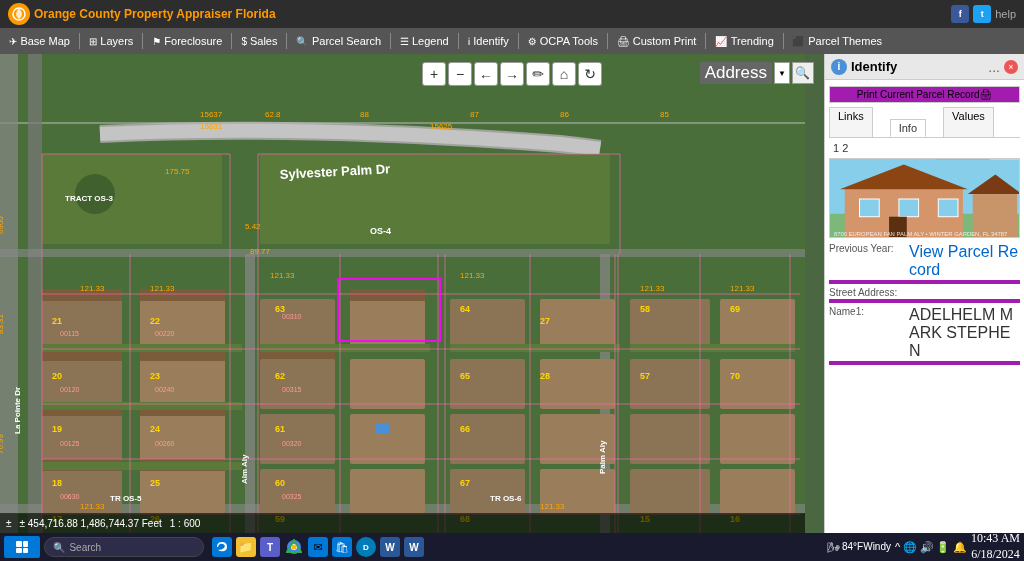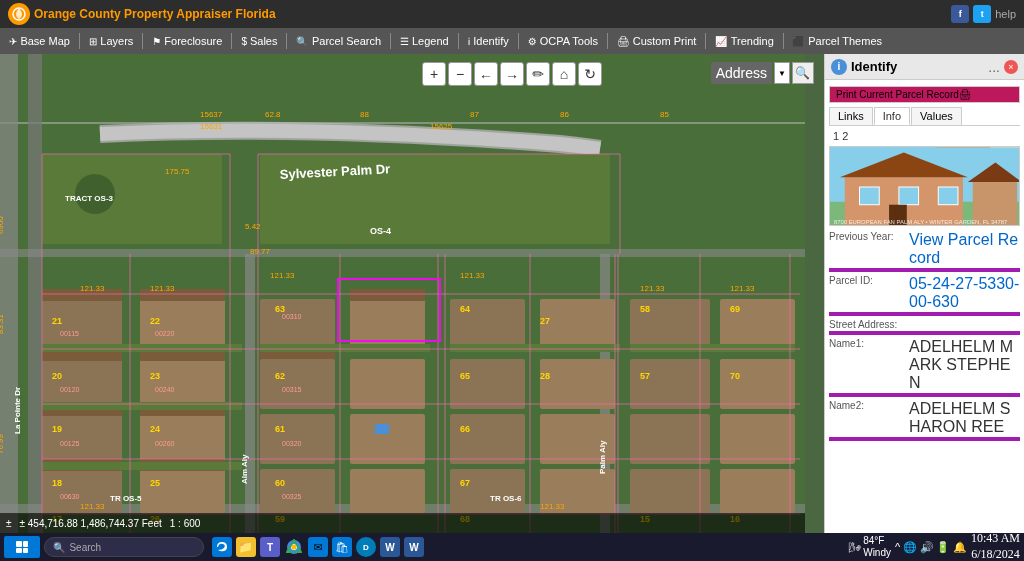--- a/index.html
+++ b/index.html
@@ -138,21 +138,21 @@
       right: 210px;
       display: flex;
       align-items: center;
       gap: 2px;
       z-index: 10;
     }
     #address-bar .addr-label {
       background: #666;
       color: white;
       padding: 2px 5px;
-      font-size: 14px;
+      font-size: 17px;
       border-radius: 2px 0 0 2px;
       height: 22px;
       display: flex;
       align-items: center;
     }
     #address-bar .addr-dropdown {
       background: white;
       border: 1px solid #999;
       height: 22px;
       width: 16px;
@@ -241,51 +241,52 @@
       align-items: center;
       justify-content: center;
       cursor: pointer;
     }
     #identify-content {
       flex: 1;
       overflow-y: auto;
       padding: 4px;
     }
     .print-btn {
-      background: #be185d;
+      background: #a21caf;
       border: 1px solid #ccc;
       padding: 2px 6px;
       font-size: 10px;
       cursor: pointer;
       margin: 2px 0;
       width: 100%;
       text-align: left;
       display: flex;
       align-items: center;
-      justify-content: flex-start;
+      justify-content: center;
     }
     .tabs-row {
       display: flex;
-      gap: 0;
+      gap: 16px;
       margin: 4px 0;
       border-bottom: 1px solid #ccc;
     }
     .tab-item {
       padding: 2px 8px;
       font-size: 11px;
       cursor: pointer;
       border: 1px solid #ccc;
       border-bottom: none;
       background: #f5f5f5;
       margin-right: 1px;
     }
     .tab-item.active {
       background: white;
       border-bottom: 1px solid white;
       color: #333;
+      margin-top: 12px;
     }
     .page-nums {
       font-size: 11px;
       color: #333;
       margin: 2px 4px;
     }
     .parcel-photo {
       width: 100%;
       height: 80px;
       background: linear-gradient(135deg, #87CEEB 0%, #87CEEB 40%, #c8a87a 40%, #c8a87a 60%, #e8d5b7 60%);
@@ -785,33 +786,25 @@
           <text x="4" y="78" fill="white" font-size="6" opacity="0.8">8700 EUROPEAN FAN PALM ALY • WINTER GARDEN, FL 34787</text>
         </svg>
       </div>
 
       <div id="info-fields">
         <div class="info-row">
           <span class="info-label">Previous Year:</span>
           <span class="info-value">View Parcel Record</span>
         </div>
         <div class="info-row">
-          <span class="info-label">Parcel ID:</span>
-          <span class="info-value">05-24-27-5330-00-630</span>
-        </div>
-        <div class="info-row">
           <span class="info-label">Street Address:</span>
         </div>
         <div class="info-row">
           <span class="info-label">Name1:</span>
           <span class="info-value black">ADELHELM MARK STEPHEN</span>
-        </div>
-        <div class="info-row">
-          <span class="info-label">Name2:</span>
-          <span class="info-value black">ADELHELM SHARON REE</span>
         </div>
       </div>
     </div>
   </div>
 
   <div id="coords-bar">
     <span>±</span>
     <span>± 454,716.88 1,486,744.37 Feet</span>
     <span>1 : 600</span>
   </div>
@@ -864,21 +857,21 @@
       <span style="font-size:10px; color:white; font-weight:bold;">W</span>
     </div>
     <div class="app-icon" style="background:#2b5797;">
       <span style="font-size:10px; color:white; font-weight:bold;">W</span>
     </div>
   </div>
 
   <div class="taskbar-right">
     <div class="weather-display">
       <span>🌬</span>
-      <div style="display:flex;flex-direction:column;line-height:1.2;justify-content:space-between;">
+      <div style="display:flex;flex-direction:row;line-height:1.2;justify-content:space-between;">
         <span>84°F</span>
         <span>Windy</span>
       </div>
     </div>
     <div class="sys-icons">
       <span class="sys-icon">^</span>
       <span class="sys-icon">🌐</span>
       <span class="sys-icon">🔊</span>
       <span class="sys-icon">🔋</span>
       <span class="sys-icon">🔔</span>

